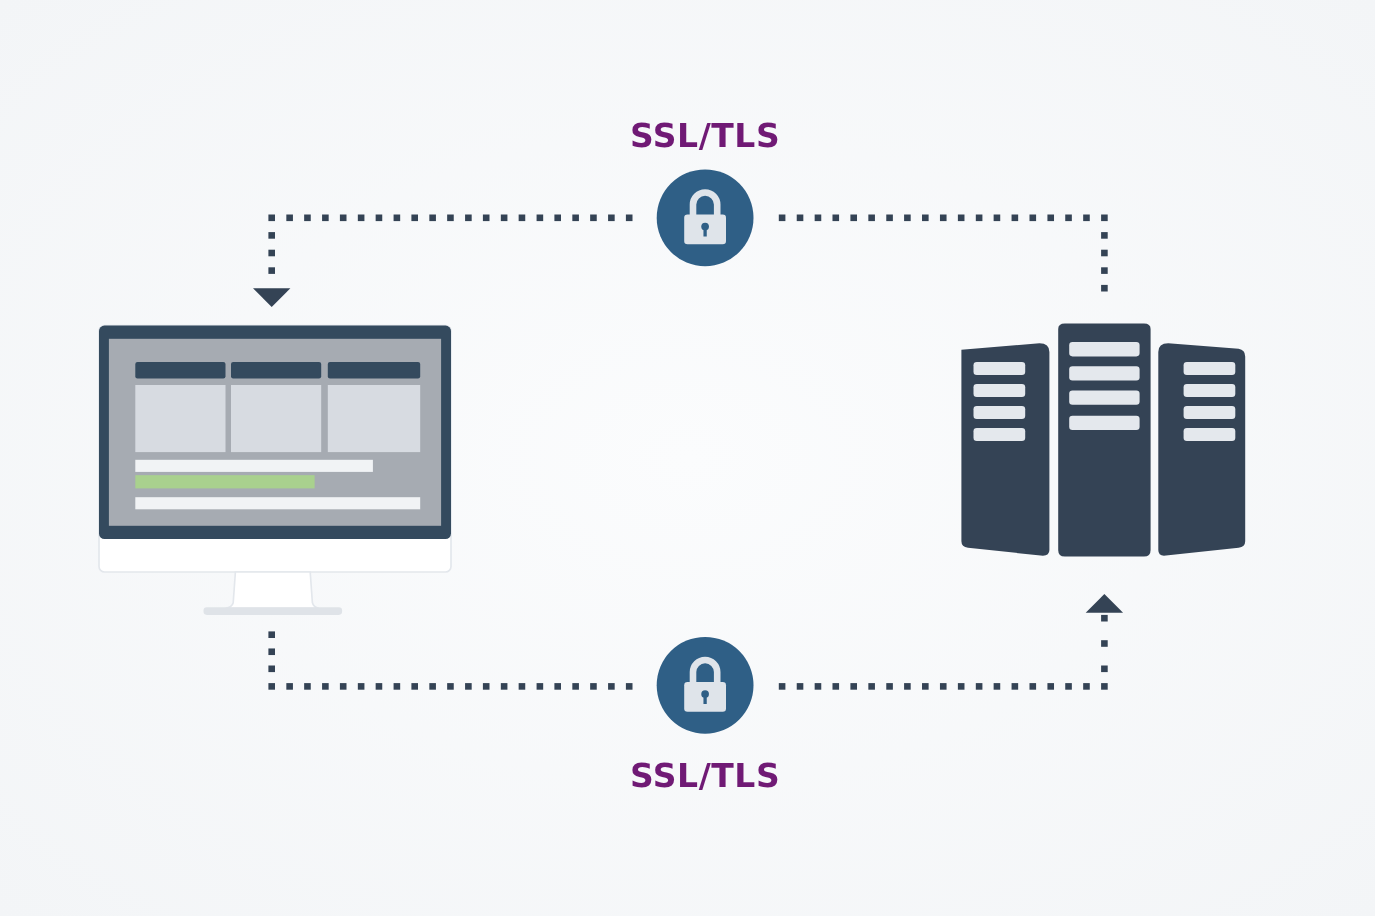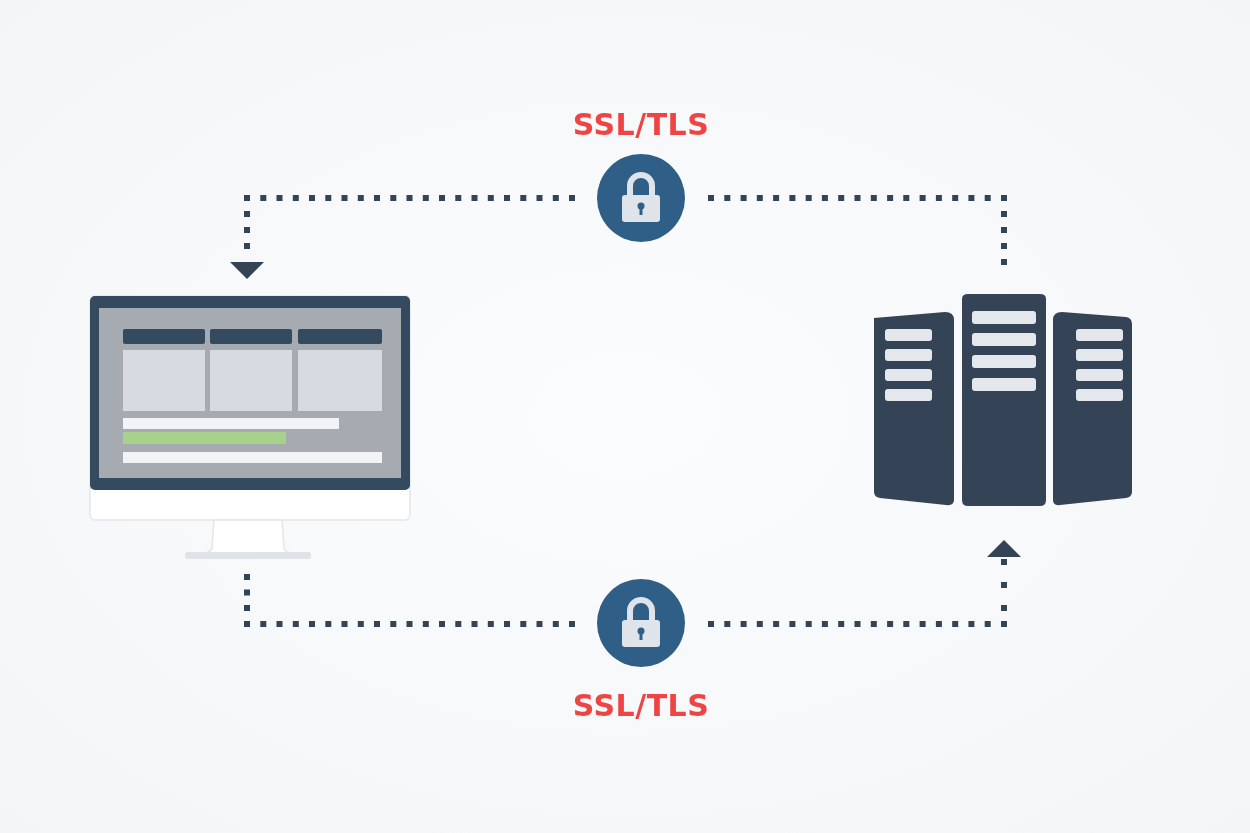--- a/index.html
+++ b/index.html
@@ -4,21 +4,21 @@
 <style>
   html, body { margin: 0; padding: 0; }
   body {
     width: 1250px; height: 833px; overflow: hidden;
     background: radial-gradient(ellipse at center, #fbfcfd 0%, #f3f5f7 100%);
     font-family: "DejaVu Sans", sans-serif;
     position: relative;
   }
   .label {
     position: absolute; width: 300px; text-align: center;
-    font-size: 30px; font-weight: bold; color: #ef4444;
+    font-size: 30px; font-weight: bold; color: #701a75;
     letter-spacing: 0.5px;
   }
   #label-top { left: 491px; top: 107px; }
   #label-bottom { left: 491px; top: 688px; }
   svg.diagram { position: absolute; left: 0; top: 0; }
 </style>
 </head>
 <body>
 
 <div class="label" id="label-top">SSL/TLS</div>

